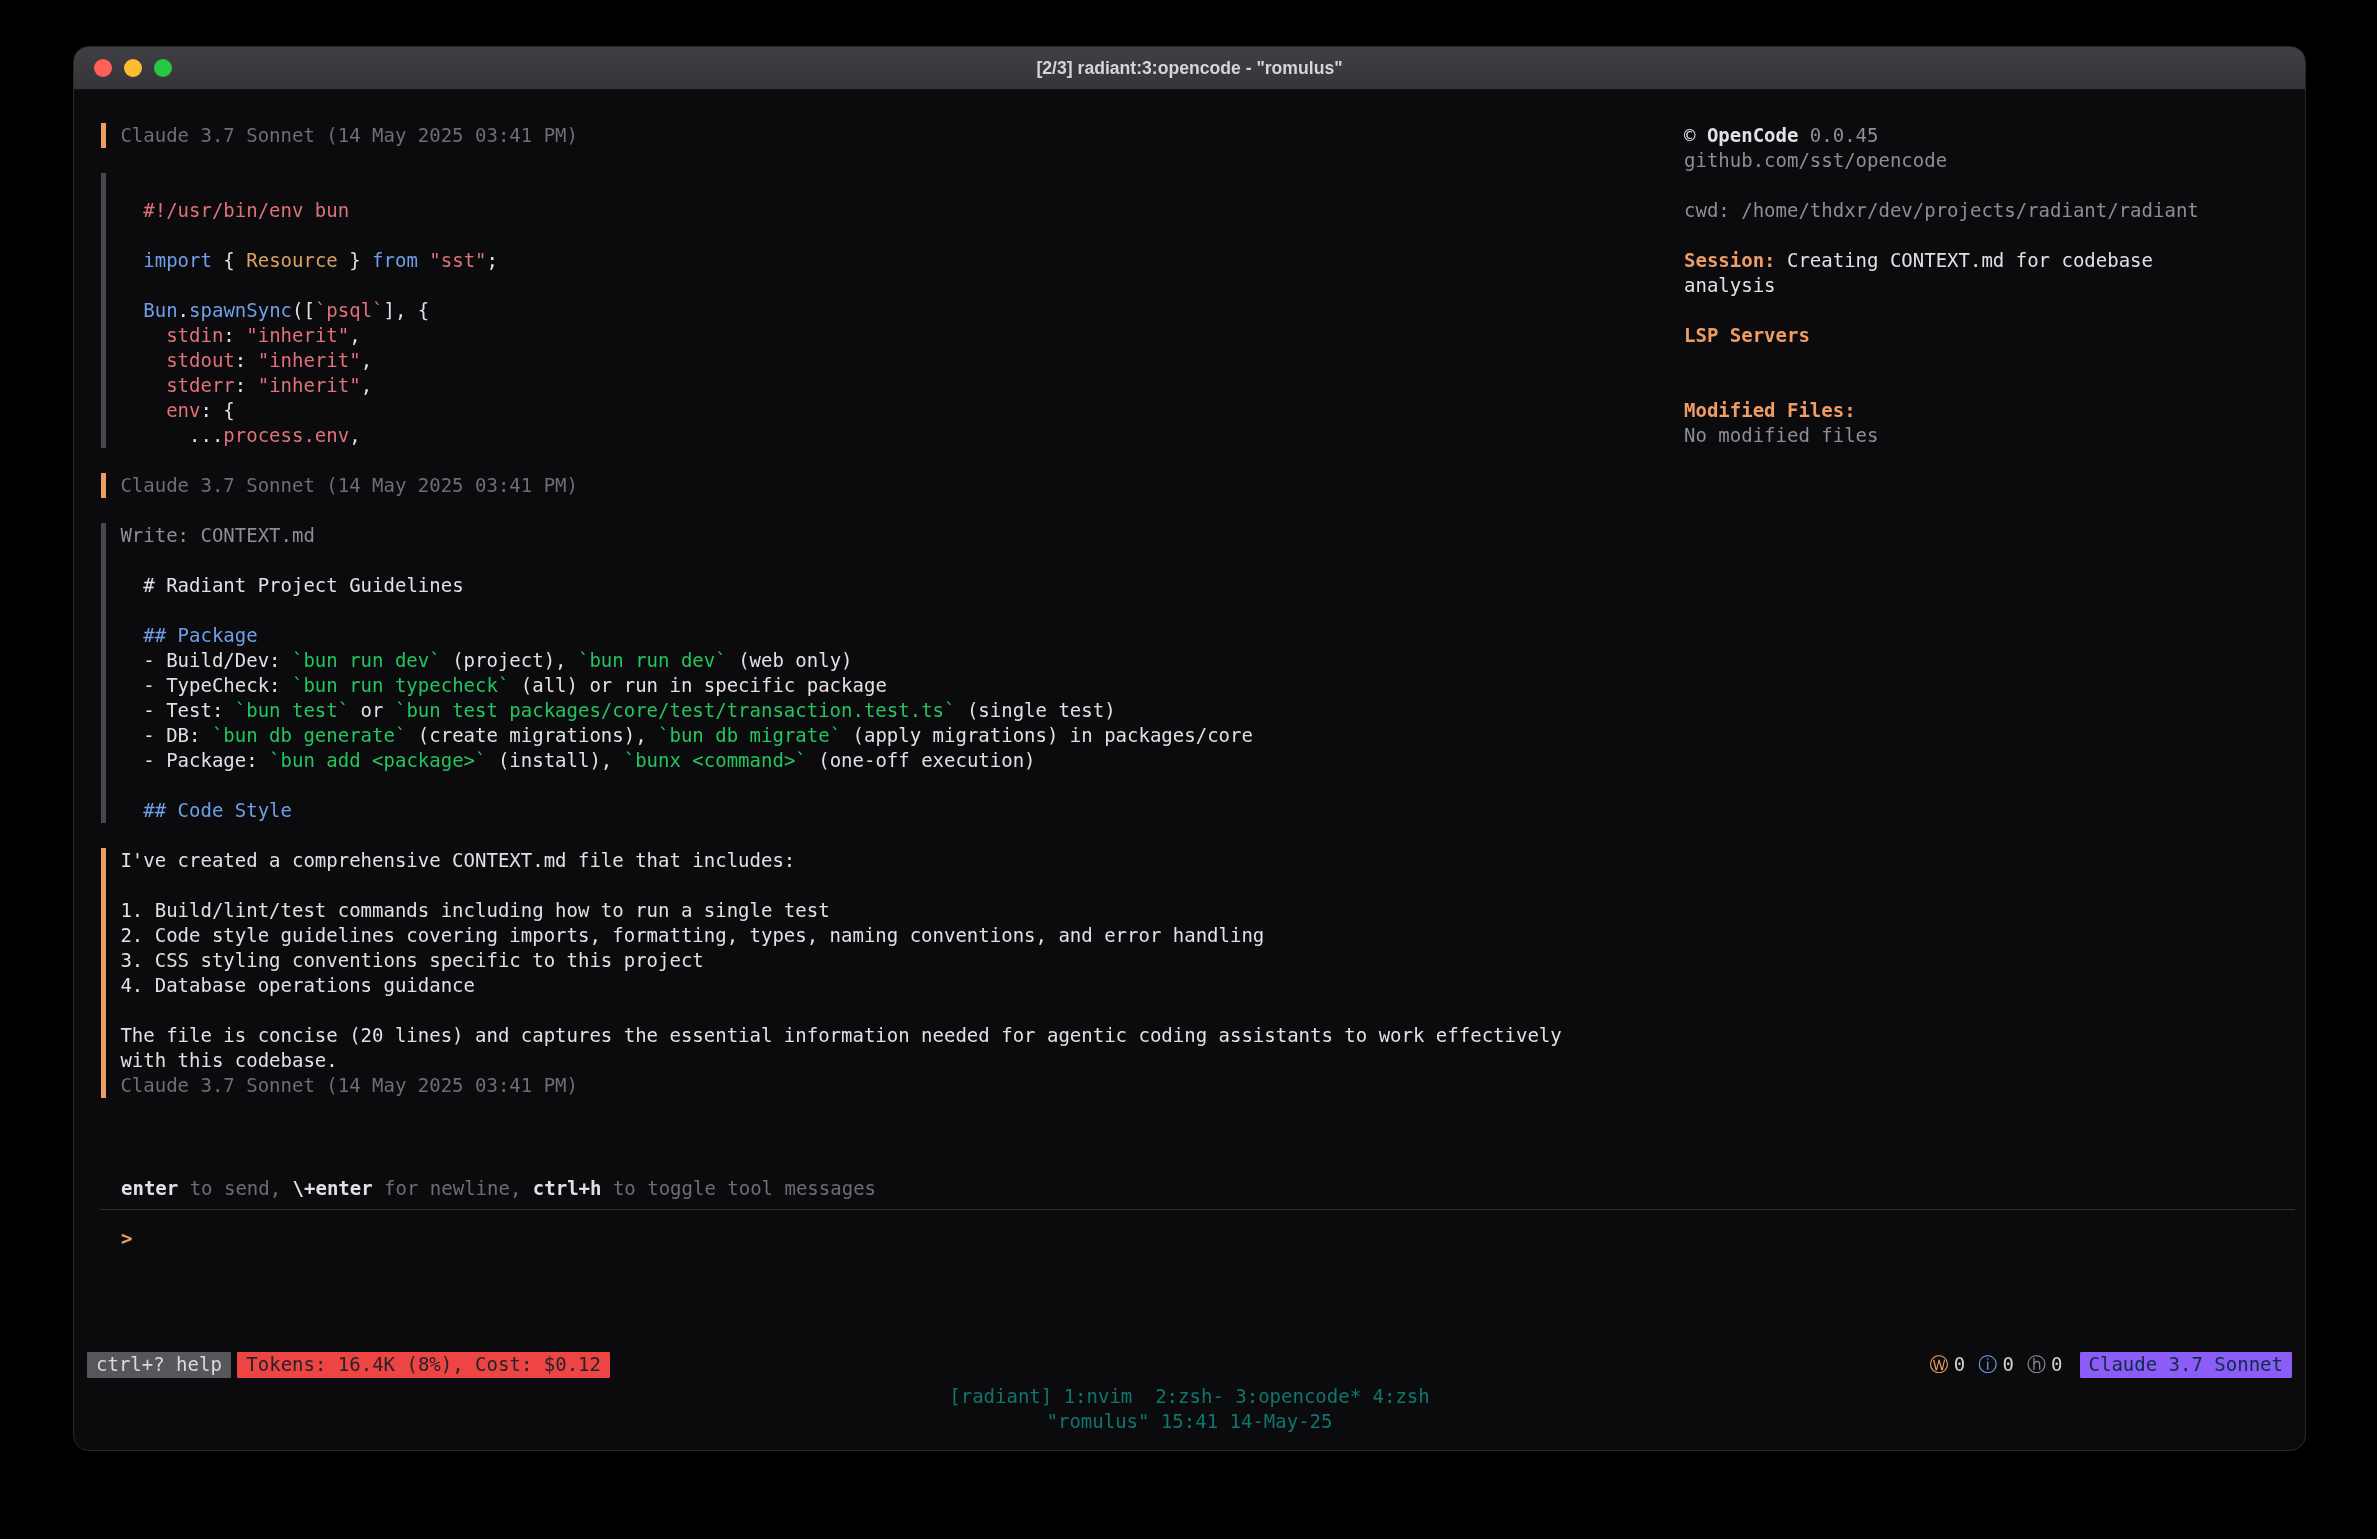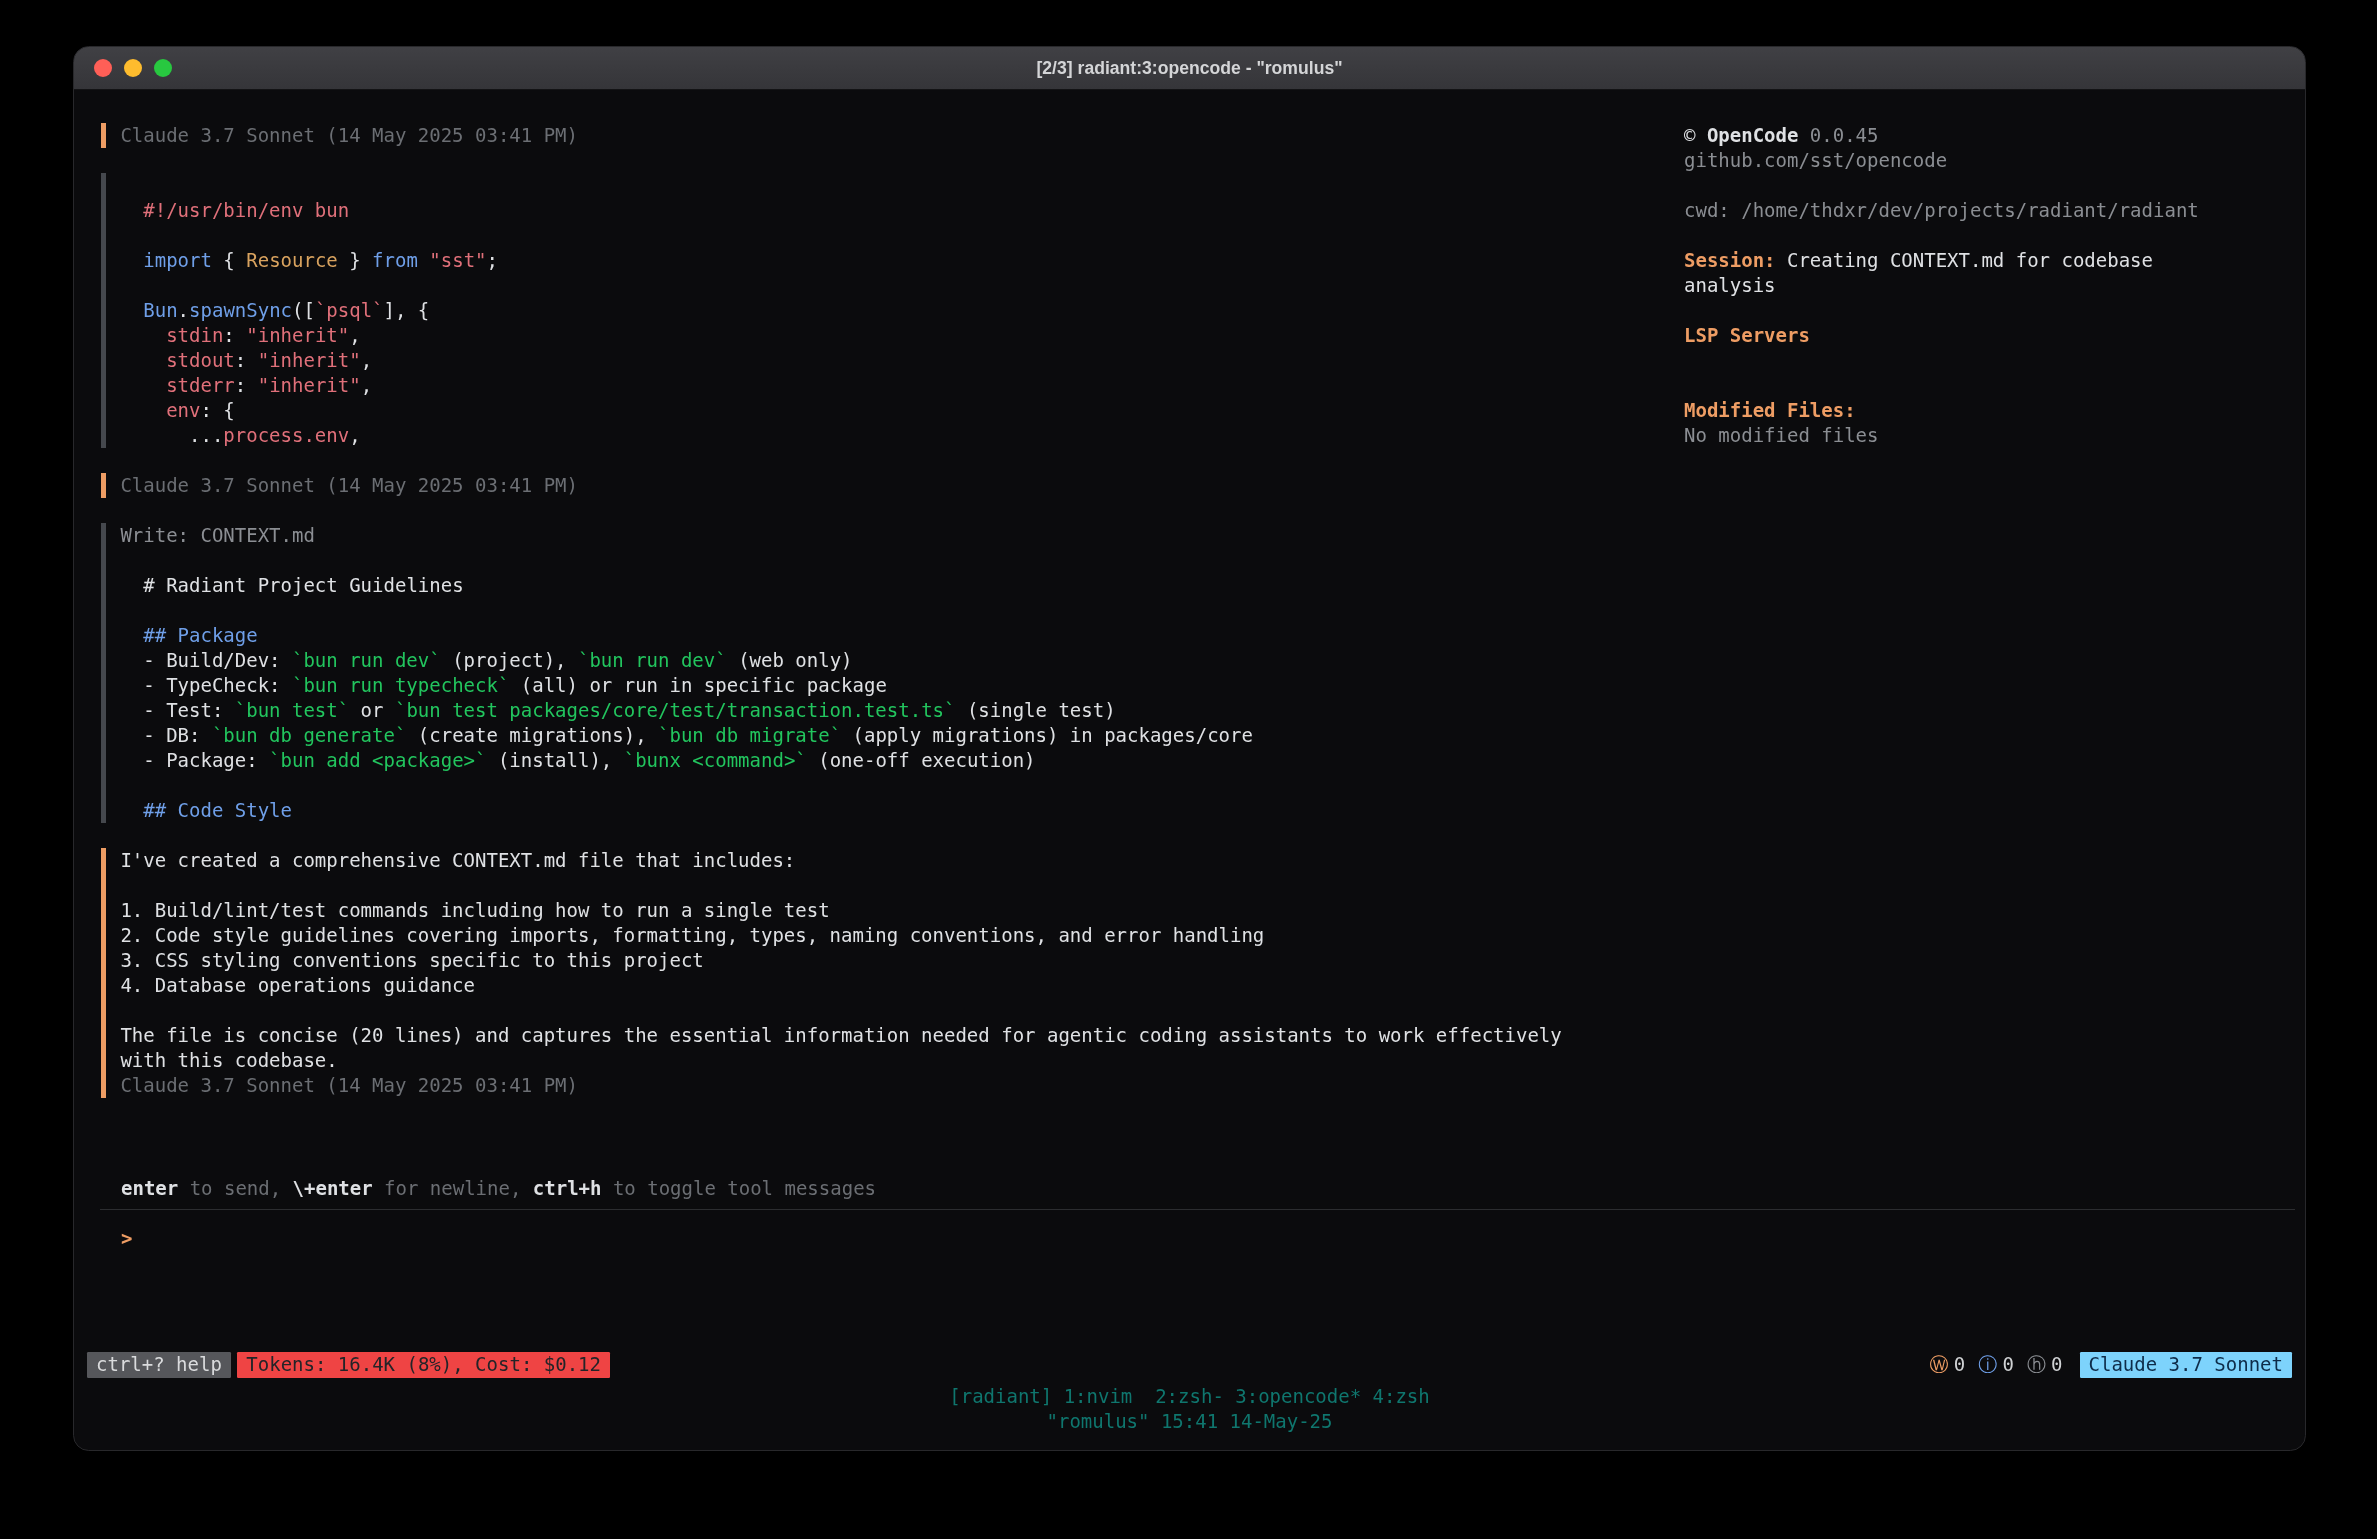--- a/index.html
+++ b/index.html
@@ -30,21 +30,21 @@
   .promptline { margin:15.7px 0 0 47px; white-space:pre; font-weight:bold; min-height:25px; }
   .bottom-spacer { height:98px; }
   .statusbar { display:flex; align-items:flex-end; padding:0 13px; height:29px; }
   .badge { padding:0.7px 9px; white-space:pre; border-radius:1.3px; }
   .badge-help { background:#56575b; color:#dadbdd; }
   .badge-tokens { background:#ef4444; color:#232428; margin-left:6.5px; }
   .status-right { margin-left:auto; display:flex; align-items:center; gap:17px; }
   .diag { display:flex; align-items:center; gap:13px; }
   .diag-item { display:flex; align-items:center; gap:5.2px; }
   .diag-count { color:#d0d2d4; }
-  .badge-model { background:#7dd3fc; color:#0e2c49; }
+  .badge-model { background:#8b5cf6; color:#0e2c49; }
   .tmuxbar { display:flex; justify-content:space-between; align-items:center; height:25px;
              padding:0 11.7px; margin:6px 0 33px 0; color:#0f766e; white-space:pre;flex-direction:column; }
   .c-white{color:#dfe1e4} .c-gray{color:#8b8e93} .c-dim{color:#6b6e73}
   .c-orange{color:#ee9d64} .c-blue{color:#6f9fe8} .c-red{color:#e0707a}
   .c-green{color:#22c55e} .c-yellow{color:#d9a35f}
   .bold{font-weight:bold}
 </style>
 </head>
 <body>
 

